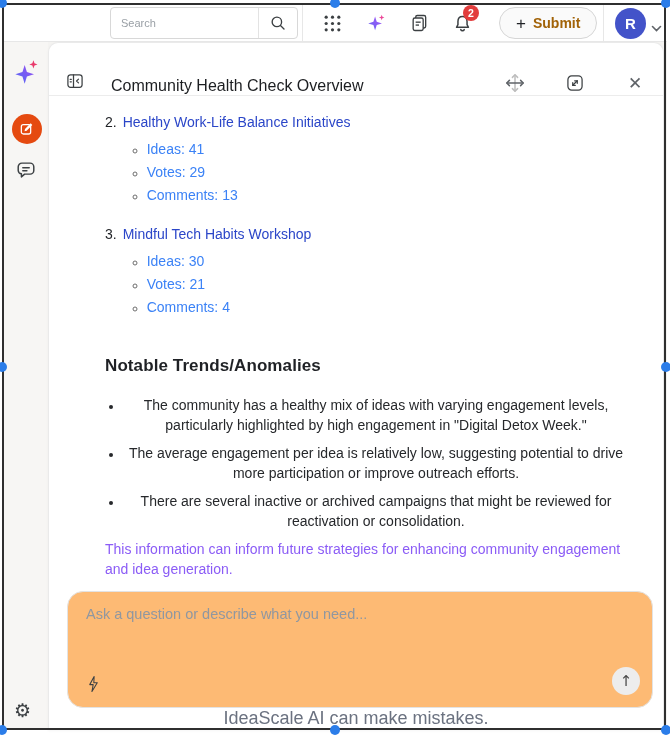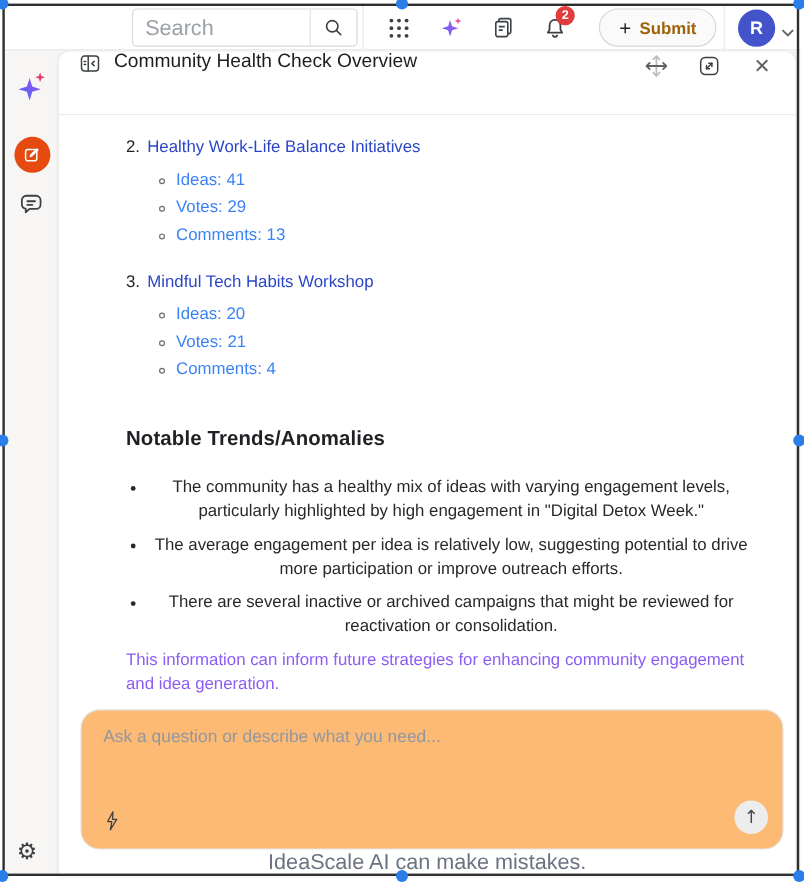--- a/index.html
+++ b/index.html
@@ -28,21 +28,21 @@
     position: absolute; left: 3px; top: 3px; width: 664px; height: 39px;
     background: #fff; border-bottom: 1px solid #e7e7e7; z-index: 5;
   }
   .search-box {
     position: absolute; left: 107px; top: 4px; width: 188px; height: 32px;
     border: 1px solid #d8d8d8; border-radius: 4px; background: #fff;
     display: flex; align-items: center; overflow: hidden;
   }
   .search-box input {
     flex: 1; border: none; outline: none; padding: 0 10px;
-    font-size: 18px; font-family: "Liberation Sans", sans-serif; color: #3c4043;
+    font-size: 11px; font-family: "Liberation Sans", sans-serif; color: #3c4043;
     min-width: 0;
   }
   .search-box input::placeholder { color: #9aa0a6; }
   .search-icon-box {
     width: 39px; height: 100%; border-left: 1px solid #e3e3e3;
     display: flex; align-items: center; justify-content: center; cursor: pointer;
   }
   .topbar-sep { position: absolute; top: 0; bottom: 0; width: 1px; background: #e7e7e7; }
   .tb-icon { position: absolute; top: 9px; width: 22px; height: 22px; display: flex; align-items: center; justify-content: center; cursor: pointer; }
   .badge {
@@ -81,22 +81,22 @@
   .chat-btn { position: absolute; left: 12px; top: 117px; width: 22px; height: 22px; cursor: pointer; }
   .gear-btn { position: absolute; left: 11px; bottom: 10px; font-size: 19px; color: #3c4043; cursor: pointer; line-height: 1; }
 
   
   .panel {
     position: absolute; left: 48px; top: 42px; width: 616px; height: 688px;
     background: #fff; border: 1px solid #eaeaea; border-bottom: none;
     border-radius: 10px 10px 0 0; z-index: 4; box-shadow: 0 1px 3px rgba(0,0,0,0.04);
   }
   .panel-header {
-    height: 53px; display: flex; align-items: flex-start; padding: 0 16px;
-    border-bottom: 1px solid #ececec; gap: 10px;
+    height: 53px; display: flex; align-items: flex-end; padding: 0 16px;
+    border-bottom: 1px solid #ececec; gap: 26px;
   }
   .panel-title { flex: 1; font-size: 16px; font-weight: 500; color: #1c1e21; }
   .ph-btn { display: flex; align-items: center; justify-content: center; width: 24px; height: 24px; cursor: pointer; }
   .ph-btn + .ph-btn { margin-left: 10px; }
   .close-x { font-size: 17px; color: #5f6368; line-height: 1; }
 
   
   .panel-content { padding: 16px 36px 0 56px; font-size: 14px; }
   .num-item { display: flex; gap: 6px; margin-bottom: 6px; }
   .num { color: #1f2125; line-height: 20px; }
@@ -292,21 +292,21 @@
           <li>Comments: 13</li>
         </ul>
       </div>
     </div>
 
     <div class="num-item">
       <span class="num">3.</span>
       <div>
         <a class="item-link">Mindful Tech Habits Workshop</a>
         <ul class="stats">
-          <li>Ideas: 20</li>
+          <li>Ideas: 30</li>
           <li>Votes: 21</li>
           <li>Comments: 4</li>
         </ul>
       </div>
     </div>
 
     <div class="section-heading">Notable Trends/Anomalies</div>
 
     <ul class="trends">
       <li>The community has a healthy mix of ideas with varying engagement levels, particularly highlighted by high engagement in "Digital Detox Week."</li>

